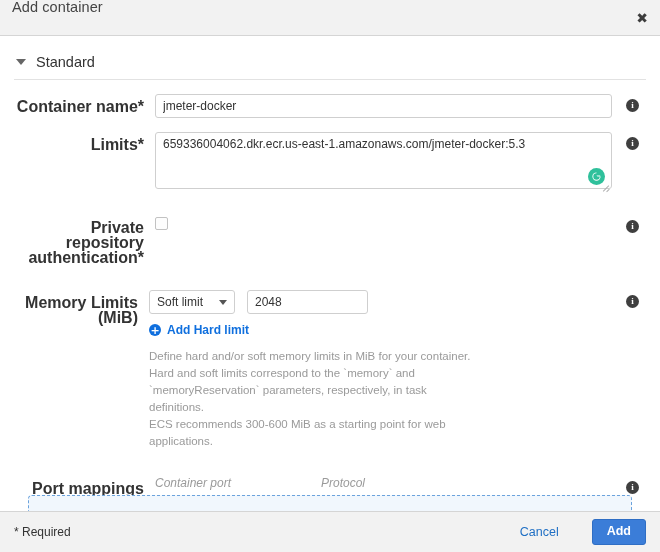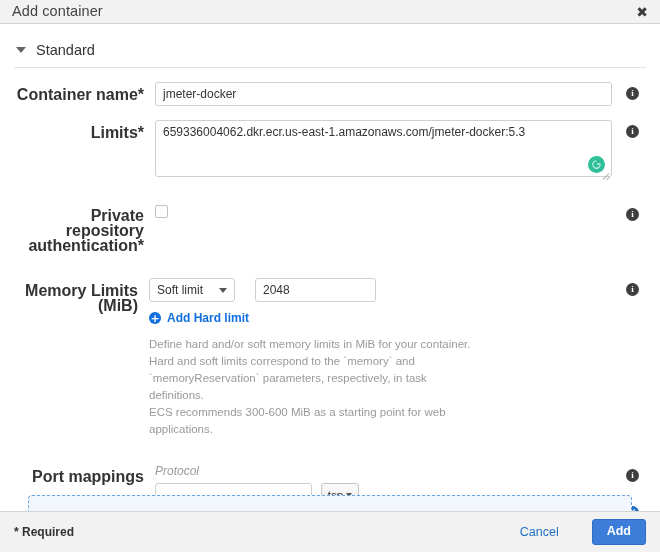--- a/index.html
+++ b/index.html
@@ -21,25 +21,25 @@
     width: 660px;
     height: 552px;
     position: relative;
     background: #ffffff;
     display: flex;
     flex-direction: column;
   }
 
   
   .modal-header {
-    height: 24px;
+    height: 36px;
     background: #f2f2f2;
     border-bottom: 1px solid #d5d5d5;
     display: flex;
-    align-items: center;
+    align-items: flex-start;
     padding: 0 14px 0 12px;
     flex: none;
     position: relative;
   }
   .modal-title {
     font-size: 14.5px;
     color: #444444;
     letter-spacing: 0.1px;
     line-height: 1;
   }
@@ -217,21 +217,21 @@
     border-radius: 2px;
     background: #fdfdfd;
     cursor: pointer;
     margin-top: 2px;
   }
 
   
   .inline-group {
     display: flex;
     align-items: center;
-    gap: 20px;
+    gap: 12px;
   }
   .select-box {
     width: 86px;
     height: 24px;
     border: 1px solid #cfcfcf;
     border-radius: 3px;
     background: #ffffff;
     display: flex;
     align-items: center;
     padding: 0 7px;
@@ -358,21 +358,21 @@
     background: #f2f2f2;
     border-top: 1px solid #d5d5d5;
     display: flex;
     align-items: center;
     padding: 0 14px;
     position: relative;
     z-index: 5;
   }
   .required-note {
     font-size: 12px;
-    font-weight: bold;
+    font-weight: normal;
     color: #333333;
   }
   .footer-actions {
     margin-left: auto;
     display: flex;
     align-items: center;
     gap: 33px;
   }
   .cancel-link {
     font-size: 12.5px;
@@ -471,20 +471,21 @@
         </div>
         <div class="info-col">
           <span class="info-icon">i</span>
         </div>
       </div>
 
       <div class="form-row" style="margin-top:26px;">
         <div class="form-label">Port mappings</div>
         <div class="form-control">
           <div class="sub-head">
+            <div class="c1">Container port</div>
             <div class="c2">Protocol</div>
           </div>
           <div class="port-row">
             <input class="text-input port-input" type="text" value="" style="">
             <div class="protocol-btn">
               <span>tcp</span>
               <span class="protocol-caret"></span>
             </div>
           </div>
 

